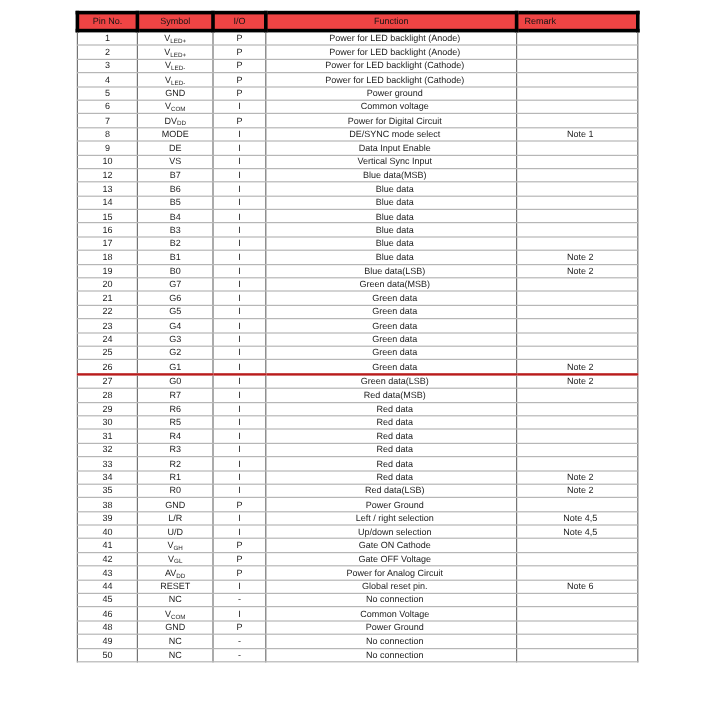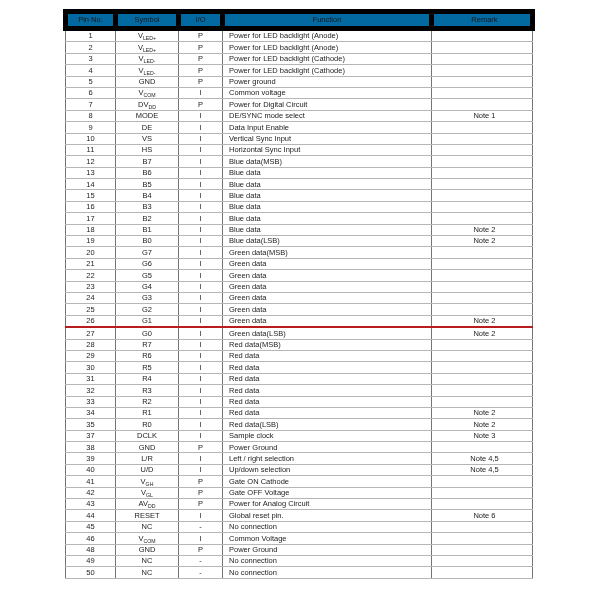--- a/index.html
+++ b/index.html
@@ -26,48 +26,48 @@
     width: 467px;
     border: 1px solid #5a5a5a;
   }
   table.pin-table col.c-pin    { width: 50px; }
   table.pin-table col.c-sym    { width: 63px; }
   table.pin-table col.c-io     { width: 44px; }
   table.pin-table col.c-fn     { width: 209px; }
   table.pin-table col.c-rem    { width: 101px; }
 
   table.pin-table th {
-    background: #0369a1;
-    border: 5px solid #000000;
+    background: #ef4444;
+    border: 3px solid #000000;
     font-weight: normal;
     font-size: 7.5px;
     line-height: 1;
     height: 12px;
     padding: 0;
     color: #151515;
     text-align: center;
   }
   table.pin-table th.h-rem,
-  table.pin-table th.h-left { text-align: center; padding-left: 5px; margin-left: 19px; }
+  table.pin-table th.h-left { text-align: left; padding-left: 5px; margin-left: 19px; }
 
   table.pin-table td {
     border-left: 1px solid #747474;
     border-right: 1px solid #747474;
     border-top: 1px solid #b6b6b6;
     border-bottom: 1px solid #b6b6b6;
     font-size: 7.5px;
     line-height: 1;
     height: 10.4px;
     padding: 0;
     text-align: center;
     white-space: nowrap;
     overflow: hidden;
     color: #1c1c1c;
   }
-  table.pin-table td.fn  { text-align: left; padding-left: 6px; margin-left: 36px; }
+  table.pin-table td.fn  { text-align: center; padding-left: 6px; margin-left: 36px; }
   table.pin-table td.rem { text-align: center; padding-left: 5px; }
 
   table.pin-table tr.seg-start td { border-top: 2px solid #b91c1c; }
 
   table.pin-table sub {
     font-size: 5.2px;
     line-height: 0;
     vertical-align: -1.5px;
     letter-spacing: 0;
   }
@@ -158,27 +158,20 @@
           <td class="rem"></td>
         </tr>
         <tr>
           <td>10</td>
           <td><span>VS</span></td>
           <td>I</td>
           <td class="fn">Vertical Sync Input</td>
           <td class="rem"></td>
         </tr>
         <tr>
-          <td>11</td>
-          <td><span>HS</span></td>
-          <td>I</td>
-          <td class="fn">Horizontal Sync Input</td>
-          <td class="rem"></td>
-        </tr>
-        <tr>
           <td>12</td>
           <td><span>B7</span></td>
           <td>I</td>
           <td class="fn">Blue data(MSB)</td>
           <td class="rem"></td>
         </tr>
         <tr>
           <td>13</td>
           <td><span>B6</span></td>
           <td>I</td>
@@ -331,27 +324,20 @@
           <td>I</td>
           <td class="fn">Red data</td>
           <td class="rem">Note 2</td>
         </tr>
         <tr>
           <td>35</td>
           <td><span>R0</span></td>
           <td>I</td>
           <td class="fn">Red data(LSB)</td>
           <td class="rem">Note 2</td>
-        </tr>
-        <tr>
-          <td>37</td>
-          <td><span>DCLK</span></td>
-          <td>I</td>
-          <td class="fn">Sample clock</td>
-          <td class="rem">Note 3</td>
         </tr>
         <tr>
           <td>38</td>
           <td><span>GND</span></td>
           <td>P</td>
           <td class="fn">Power Ground</td>
           <td class="rem"></td>
         </tr>
         <tr>
           <td>39</td>

